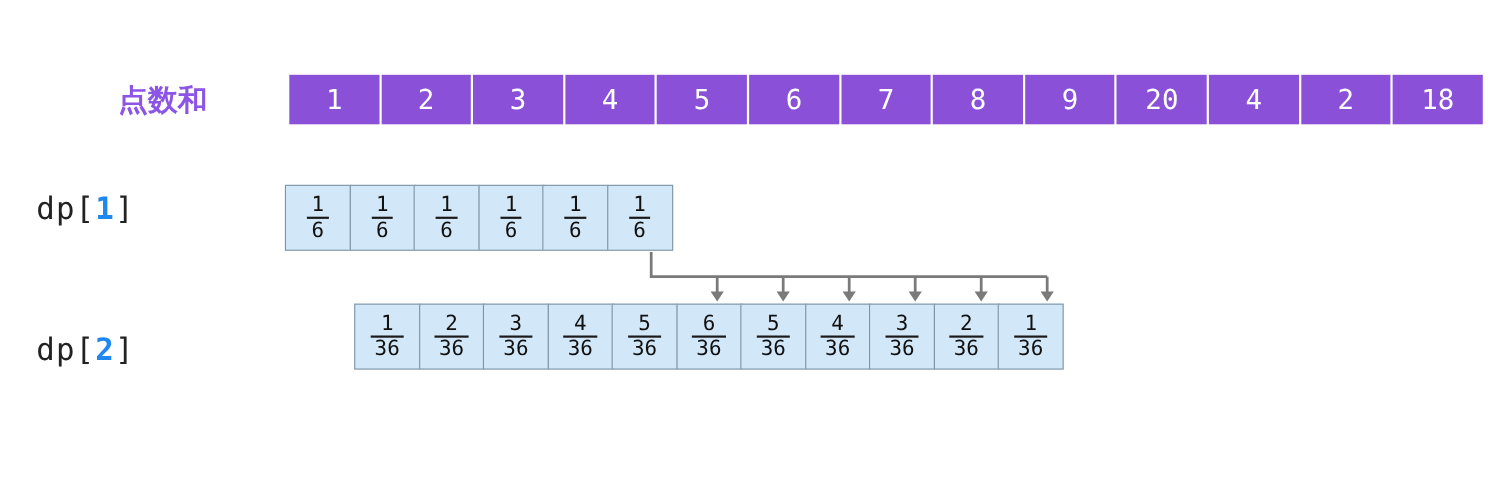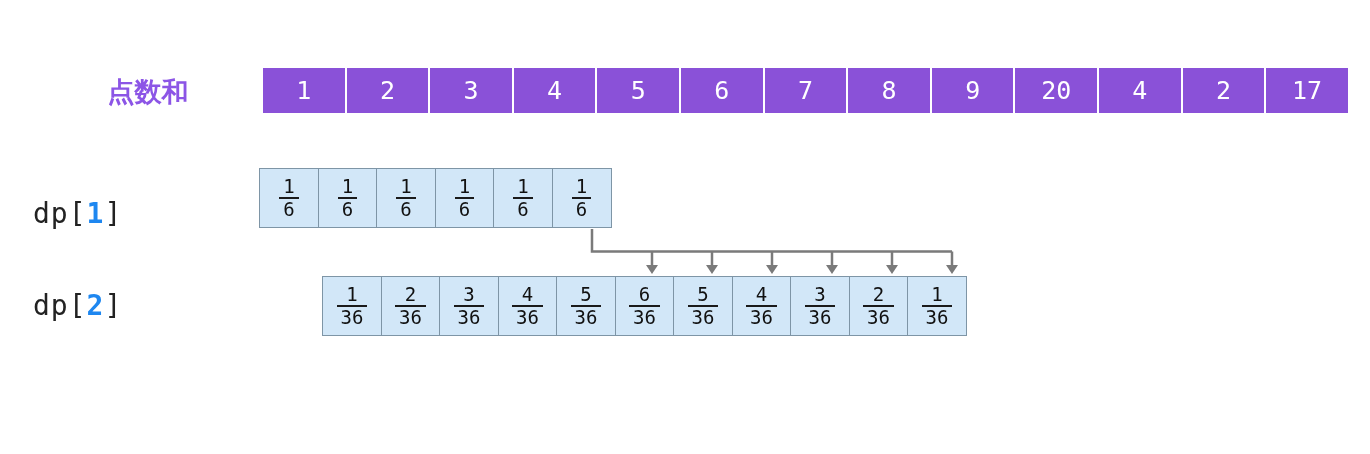--- a/index.html
+++ b/index.html
@@ -81,24 +81,24 @@
       <div class="hcell">3</div>
       <div class="hcell">4</div>
       <div class="hcell">5</div>
       <div class="hcell">6</div>
       <div class="hcell">7</div>
       <div class="hcell">8</div>
       <div class="hcell">9</div>
       <div class="hcell">20</div>
       <div class="hcell">4</div>
       <div class="hcell">2</div>
-      <div class="hcell">17</div>
+      <div class="hcell">18</div>
     </div>
 
-  <div class="dp-label" style="top:200px">
+  <div class="dp-label" style="top:176px">
     <span>dp[</span><span class="idx">1</span><span>]</span>
   </div>
 
   <div class="frow" style="left:259px;top:168px">
       <div class="fcell">
         <span class="frac">
           <span class="num">1</span>
           <span class="den">6</span>
         </span>
       </div>
@@ -143,21 +143,21 @@
       <line x1="772" y1="251.5" x2="772" y2="266" stroke="#7a7a7a" stroke-width="2.5"></line>
       <polygon points="766,265 778,265 772,274" fill="#7a7a7a"></polygon>
       <line x1="832" y1="251.5" x2="832" y2="266" stroke="#7a7a7a" stroke-width="2.5"></line>
       <polygon points="826,265 838,265 832,274" fill="#7a7a7a"></polygon>
       <line x1="892" y1="251.5" x2="892" y2="266" stroke="#7a7a7a" stroke-width="2.5"></line>
       <polygon points="886,265 898,265 892,274" fill="#7a7a7a"></polygon>
       <line x1="952" y1="251.5" x2="952" y2="266" stroke="#7a7a7a" stroke-width="2.5"></line>
       <polygon points="946,265 958,265 952,274" fill="#7a7a7a"></polygon>
     </svg>
 
-  <div class="dp-label" style="top:292px">
+  <div class="dp-label" style="top:304px">
     <span>dp[</span><span class="idx">2</span><span>]</span>
   </div>
 
   <div class="frow" style="left:322px;top:276px">
       <div class="fcell">
         <span class="frac">
           <span class="num">1</span>
           <span class="den">36</span>
         </span>
       </div>

